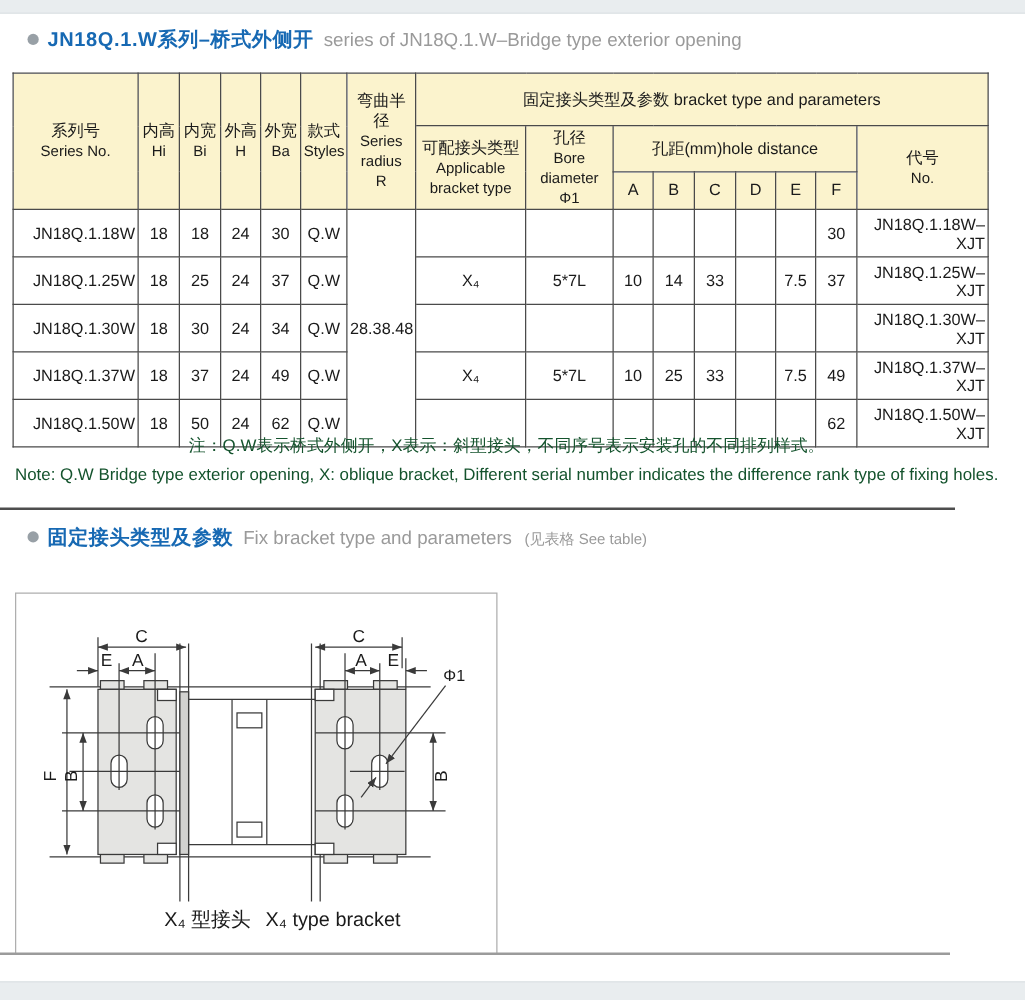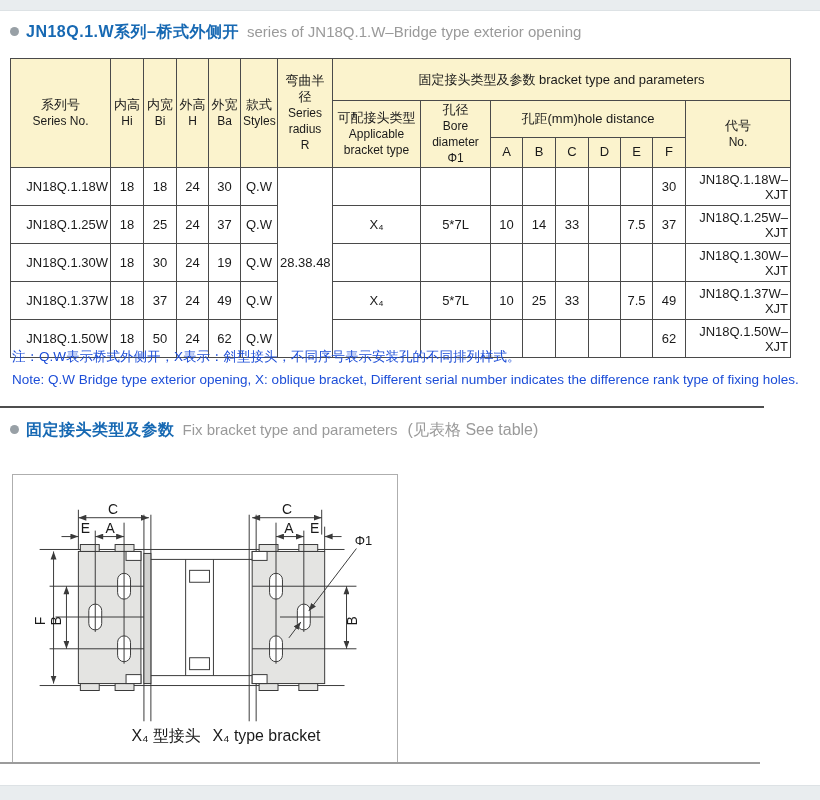--- a/index.html
+++ b/index.html
@@ -2,37 +2,37 @@
 <html><head>
 <meta charset="utf-8">
 <style>
   html,body{margin:0;padding:0;background:#ffffff;}
   body{font-family:"Liberation Sans","DejaVu Sans",sans-serif;color:#1a1a1a;}
   #page{position:relative;width:820px;height:800px;background:#ffffff;overflow:hidden;}
   .band{position:absolute;left:0;width:820px;background:#e9edef;}
   .band.top{top:0;height:10px;border-bottom:1px solid #dde2e5;}
   .band.bottom{top:785px;height:15px;border-top:1px solid #dde2e5;}
 
-  .sec-title{position:absolute;left:10px;white-space:nowrap;}
+  .sec-title{position:absolute;left:22px;white-space:nowrap;}
   .sec-title .bullet{display:inline-block;width:9px;height:9px;border-radius:50%;background:#98a0a6;margin-right:7px;vertical-align:1px;}
   .sec-title .zh{font-size:16px;font-weight:bold;color:#1769b3;letter-spacing:0.5px;}
   .sec-title .en{font-size:15px;color:#9a9a9a;margin-left:8px;}
-  .sec-title .small{font-size:16px;color:#9a9a9a;margin-left:10px;}
+  .sec-title .small{font-size:12px;color:#9a9a9a;margin-left:10px;}
   #title1{top:22px;}
   #title2{top:420px;}
 
   table.spec{position:absolute;left:10px;top:58px;width:780px;border-collapse:collapse;table-layout:fixed;}
   table.spec th,table.spec td{border:1px solid #4a4a4a;font-weight:normal;text-align:center;vertical-align:middle;padding:1px 2px;overflow:hidden;}
   table.spec thead th{background:#fbf3cd;font-size:13px;line-height:16px;}
   table.spec thead .en{font-size:12px;}
   table.spec tbody td{font-size:13px;height:35px;background:#ffffff;}
   table.spec td.al{text-align:right;padding-left:8px;}
   tr.hrow1{height:42px;} tr.hrow2{height:32px;} tr.hrow3{height:26px;}
 
-  .notes{position:absolute;left:12px;top:345px;font-size:13.5px;line-height:23px;color:#1d4ed8;}
+  .notes{position:absolute;left:12px;top:345px;font-size:13.5px;line-height:23px;color:#14532d;text-align:center;}
   .rule{position:absolute;left:0;top:406px;width:764px;height:2px;background:#4e4e4e;}
   .rule2{position:absolute;left:0;top:762px;width:760px;height:2px;background:#9b9b9b;}
 
   .diagram-box{position:absolute;left:12px;top:474px;width:386px;height:290px;border:1px solid #aeaeae;background:#ffffff;box-sizing:border-box;}
   .diagram-box svg{display:block;}
   svg text{fill:#1a1a1a;font-family:"Liberation Sans","DejaVu Sans",sans-serif;}
 </style>
 </head>
 <body>
 
@@ -161,21 +161,21 @@
           <td></td>
           <td>7.5</td>
           <td>37</td>
           <td class="al">JN18Q.1.25W–XJT</td>
         </tr>
         <tr>
           <td class="al">JN18Q.1.30W</td>
           <td>18</td>
           <td>30</td>
           <td>24</td>
-          <td>19</td>
+          <td>34</td>
           <td>Q.W</td>
           <td></td>
           <td></td>
           <td></td>
           <td></td>
           <td></td>
           <td></td>
           <td></td>
           <td></td>
           <td class="al">JN18Q.1.30W–XJT</td>

